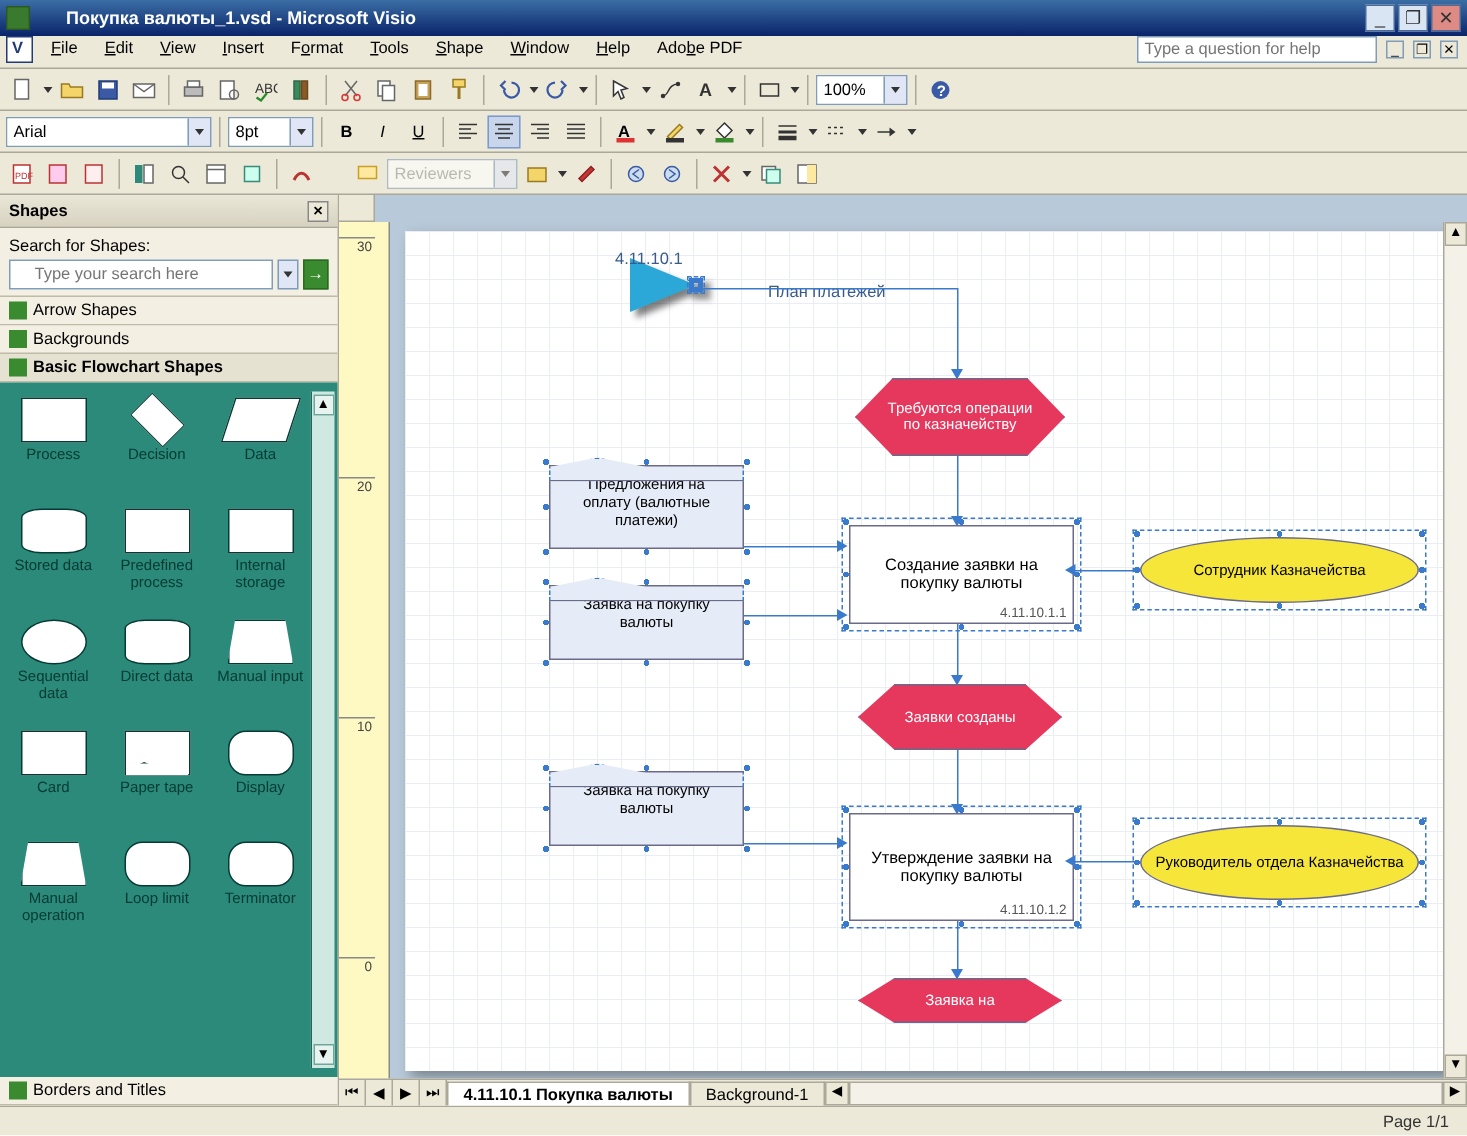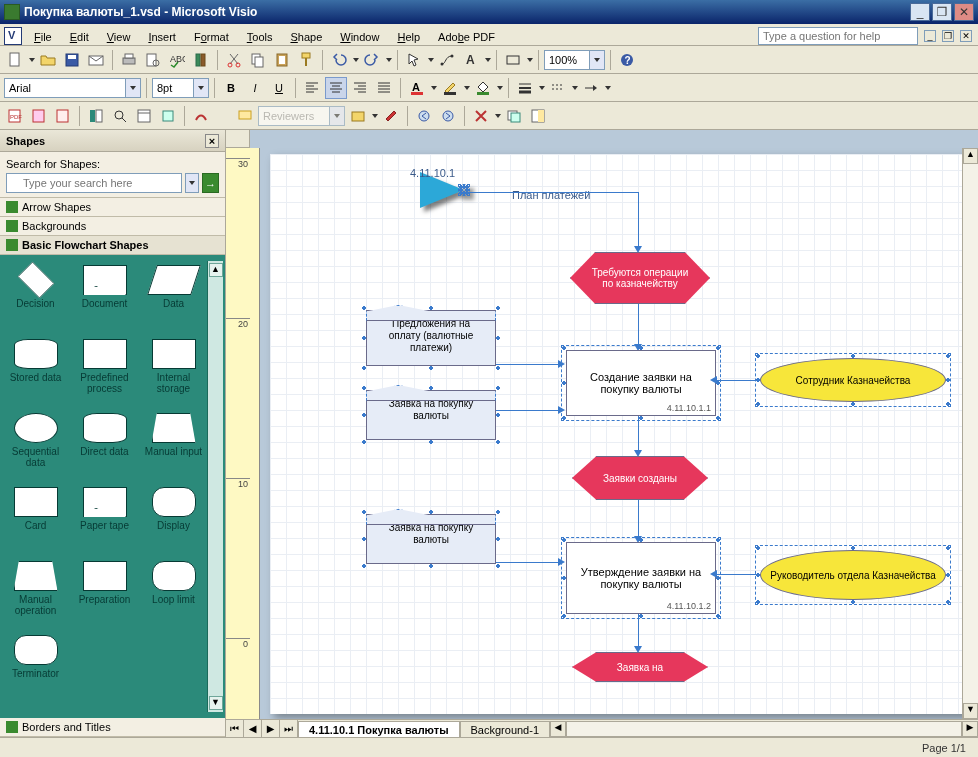--- a/index.html
+++ b/index.html
@@ -6,29 +6,29 @@
   html, body { width: 978px; height: 757px; overflow: hidden; background: #fff; }
   body { font-size: 11px; color: #000; }
 
   
   .titlebar {
     height: 24px;
     background: linear-gradient(to bottom, #3b6ea5, #0a246a);
     color: #fff; display: flex; align-items: center; padding: 0 4px;
   }
   .titlebar .app-icon { width:16px; height:16px; background:#3a7a2f; border:1px solid #2a5a22; margin-right:4px; }
-  .titlebar .title-text { flex:1; font-size:12px; font-weight:bold; }
+  .titlebar .title-text { flex:1; font-size:12px; font-weight:bold;margin-left:20px; }
   .titlebar-btns { display:flex; gap:2px; }
   .tb-btn { width:20px; height:18px; background:#d9e5f3; border:1px solid #4a6a99; display:flex; align-items:center; justify-content:center; font-size:12px; color:#333; }
   .tb-btn.close { background:#de8b85; }
 
   
   .menubar {
     height:22px; background:#ece9d8; border-bottom:1px solid #aca899;
-    display:flex; align-items:flex-end; padding-left:4px; gap:2px;
+    display:flex; align-items:flex-start; padding-left:4px; gap:2px;
   }
   .menubar .logo { width:18px; height:18px; background:#fff; border:1px solid #233a75; margin-right:2px; position:relative; }
   .menubar .logo::after { content:"V"; position:absolute; left:3px; top:1px; color:#233a75; font-weight:bold; font-size:11px; }
   .menu-item { padding:2px 8px; cursor:default; }
   .menu-item .ul { text-decoration: underline; }
   .menubar .spacer { flex:1; }
   .help-box { width:160px; height:18px; border:1px solid #7f9db9; background:#fff; color:#888; font-size:11px; padding:1px 4px; }
   .menubar-right { display:flex; align-items:center; gap:6px; padding-right:6px; }
   .mini-btn { width:12px; height:12px; border:1px solid #7f9db9; display:flex; align-items:center; justify-content:center; font-size:9px; background:#ece9d8; }
 
@@ -554,28 +554,28 @@
         <span>Backgrounds</span>
       </div>
     <div class="stencil-bar active">
         <span class="stencil-icon"></span>
         <span>Basic Flowchart Shapes</span>
       </div>
 
     <div class="stencil-body">
       <div class="stencil-grid" id="stencil-grid">
           <div class="shape-cell">
+            <div class="shape-thumb th-rect"></div>
+            <div class="label">Process</div>
+          </div>
+          <div class="shape-cell">
             <div class="shape-thumb th-diamond"></div>
             <div class="label">Decision</div>
           </div>
           <div class="shape-cell">
-            <div class="shape-thumb th-doc"></div>
-            <div class="label">Document</div>
-          </div>
-          <div class="shape-cell">
             <div class="shape-thumb th-data"></div>
             <div class="label">Data</div>
           </div>
           <div class="shape-cell">
             <div class="shape-thumb th-cyl"></div>
             <div class="label">Stored data</div>
           </div>
           <div class="shape-cell">
             <div class="shape-thumb th-rect"></div>
             <div class="label">Predefined process</div>
@@ -604,24 +604,20 @@
             <div class="shape-thumb th-doc"></div>
             <div class="label">Paper tape</div>
           </div>
           <div class="shape-cell">
             <div class="shape-thumb th-round"></div>
             <div class="label">Display</div>
           </div>
           <div class="shape-cell">
             <div class="shape-thumb th-trap"></div>
             <div class="label">Manual operation</div>
-          </div>
-          <div class="shape-cell">
-            <div class="shape-thumb th-rect"></div>
-            <div class="label">Preparation</div>
           </div>
           <div class="shape-cell">
             <div class="shape-thumb th-round"></div>
             <div class="label">Loop limit</div>
           </div>
           <div class="shape-cell">
             <div class="shape-thumb th-round"></div>
             <div class="label">Terminator</div>
           </div>
         </div>

